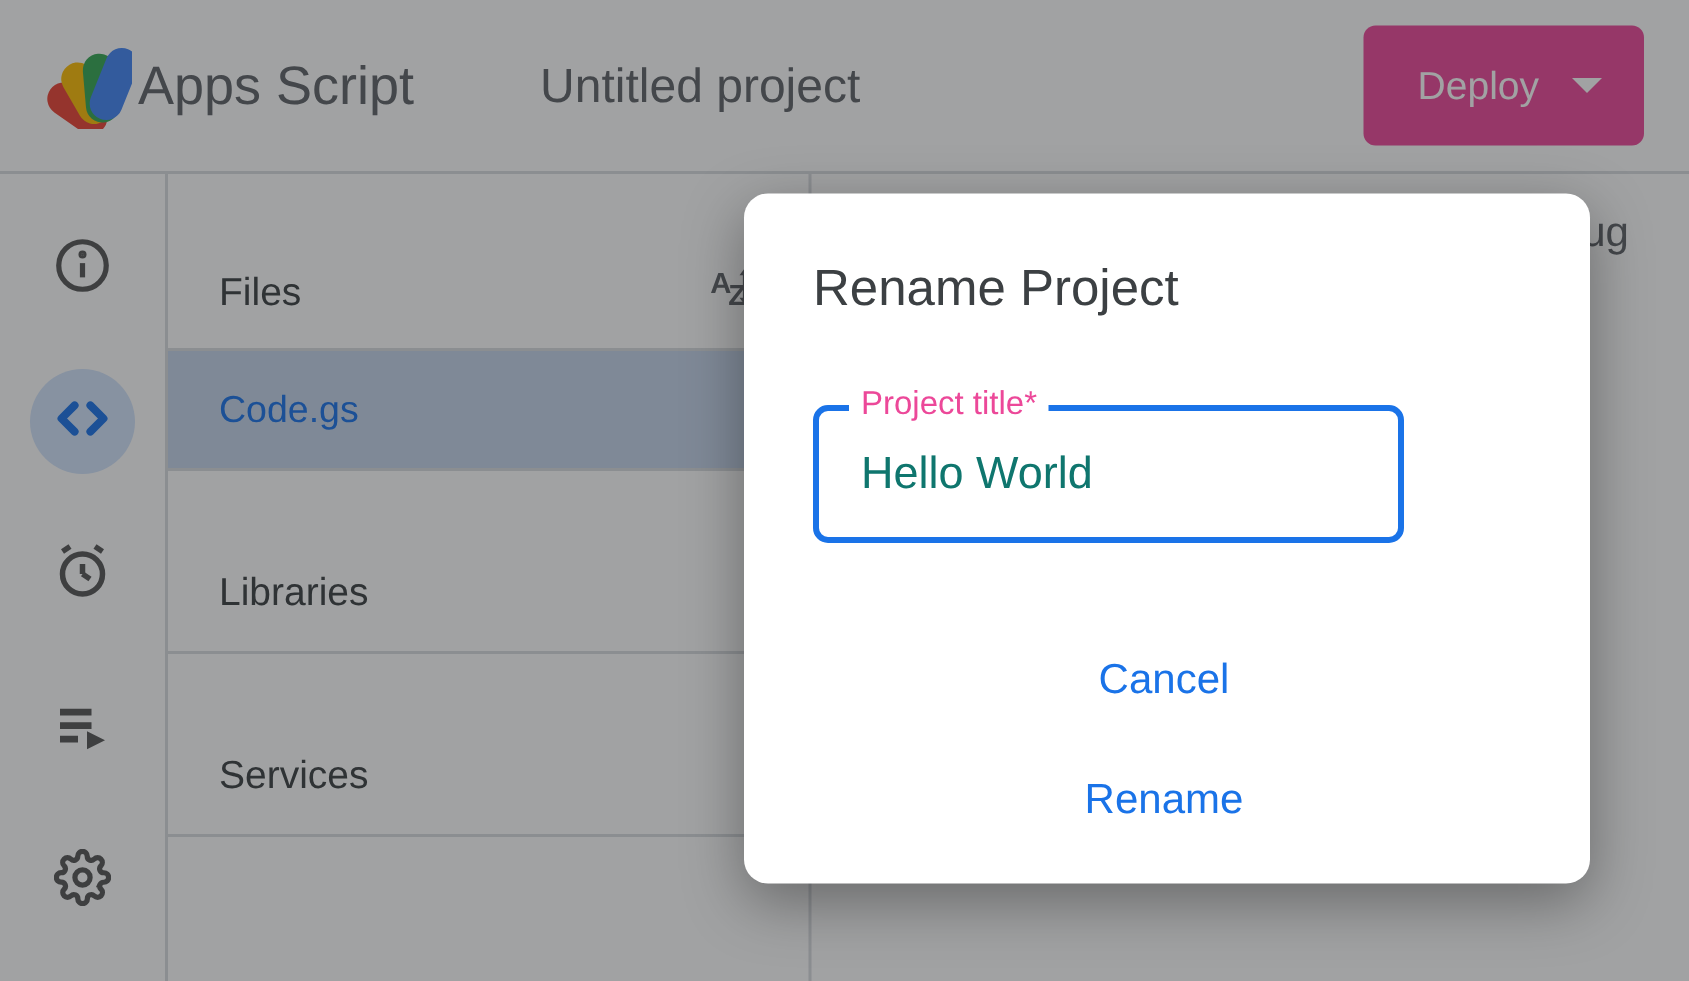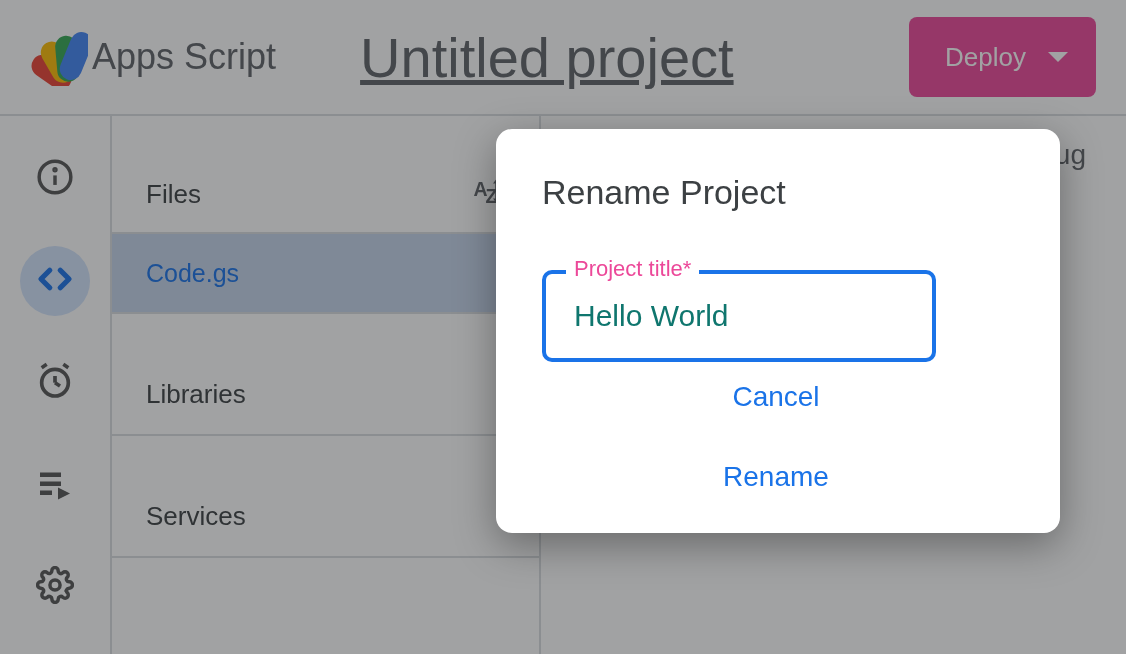--- a/index.html
+++ b/index.html
@@ -24,25 +24,24 @@
     height: 58px;
     position: relative;
   }
   .appsscript-logo svg { width: 100%; height: 100%; }
   .apps-script-label {
     font-size: 36px;
     color: #5f6368;
     font-weight: 400;
   }
   .project-name {
-    font-size: 56px;
+    font-size: 32px;
     color: #5f6368;
     font-weight: 400;
     margin-left: 84px;
-    text-decoration: underline;
   }
   .deploy-btn {
     margin-left: auto;
     height: 80px;
     padding: 0 28px 0 36px;
     background: #ec4899;
     color: #fff;
     border: none;
     border-radius: 8px;
     display: flex;
@@ -129,21 +128,21 @@
   }
 
   
   .overlay {
     position: absolute; inset: 0;
     background: rgba(32,33,36,0.42);
   }
   .dialog {
     position: absolute;
     left: 496px; top: 129px;
-    width: 564px; height: 404px;
+    width: 564px; height: 460px;
     background: #fff;
     border-radius: 16px;
     box-shadow: 0 12px 40px rgba(0,0,0,0.35);
     padding: 44px 46px 0 46px;
     display: flex; flex-direction: column;
   }
   .dialog-title {
     font-size: 34px;
     color: #3c4043;
   }

